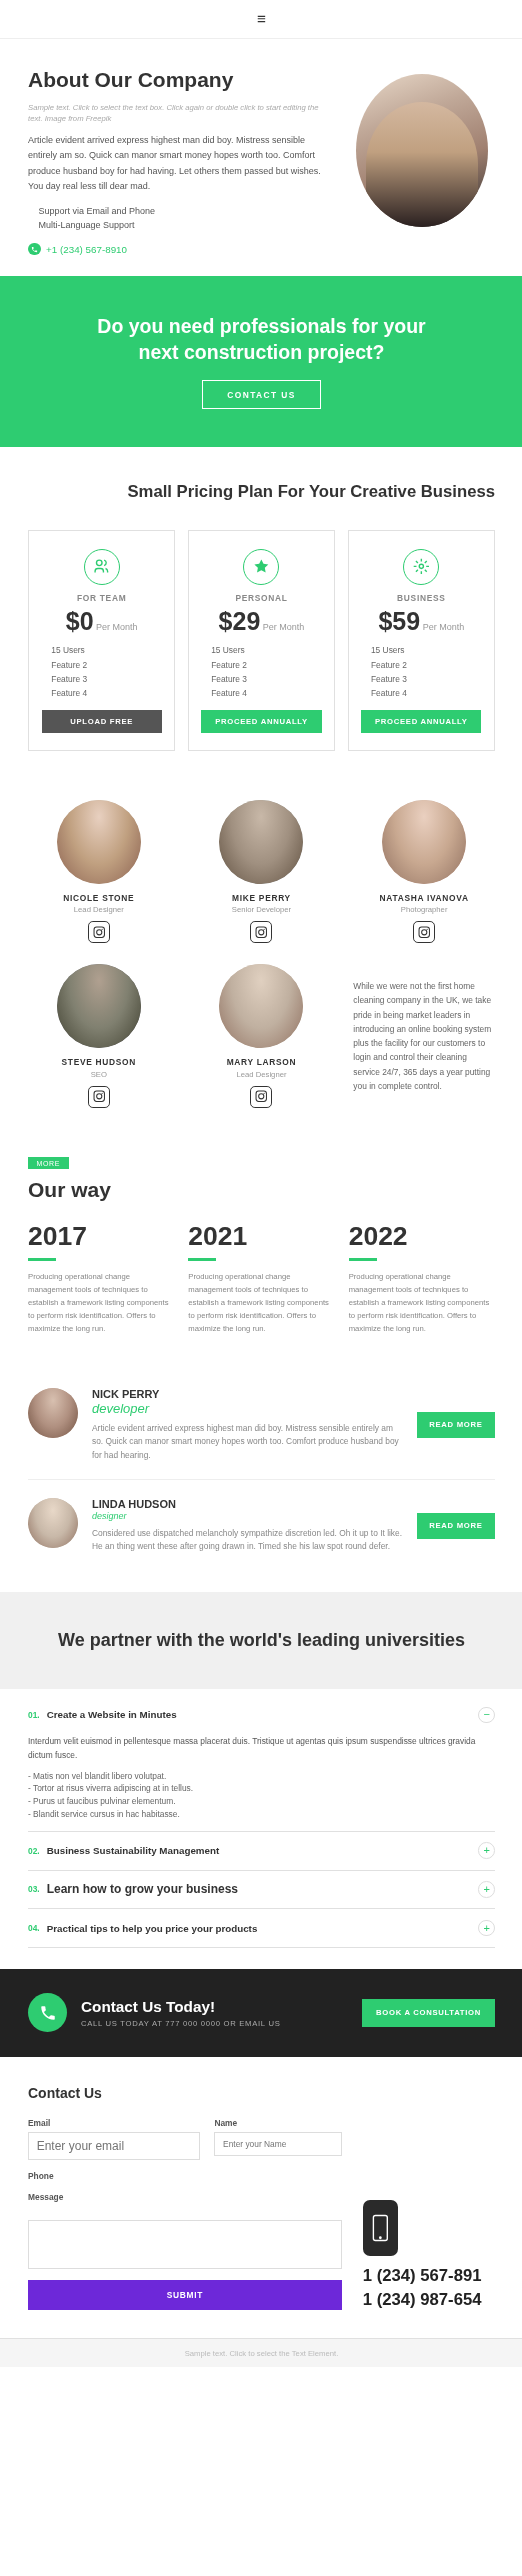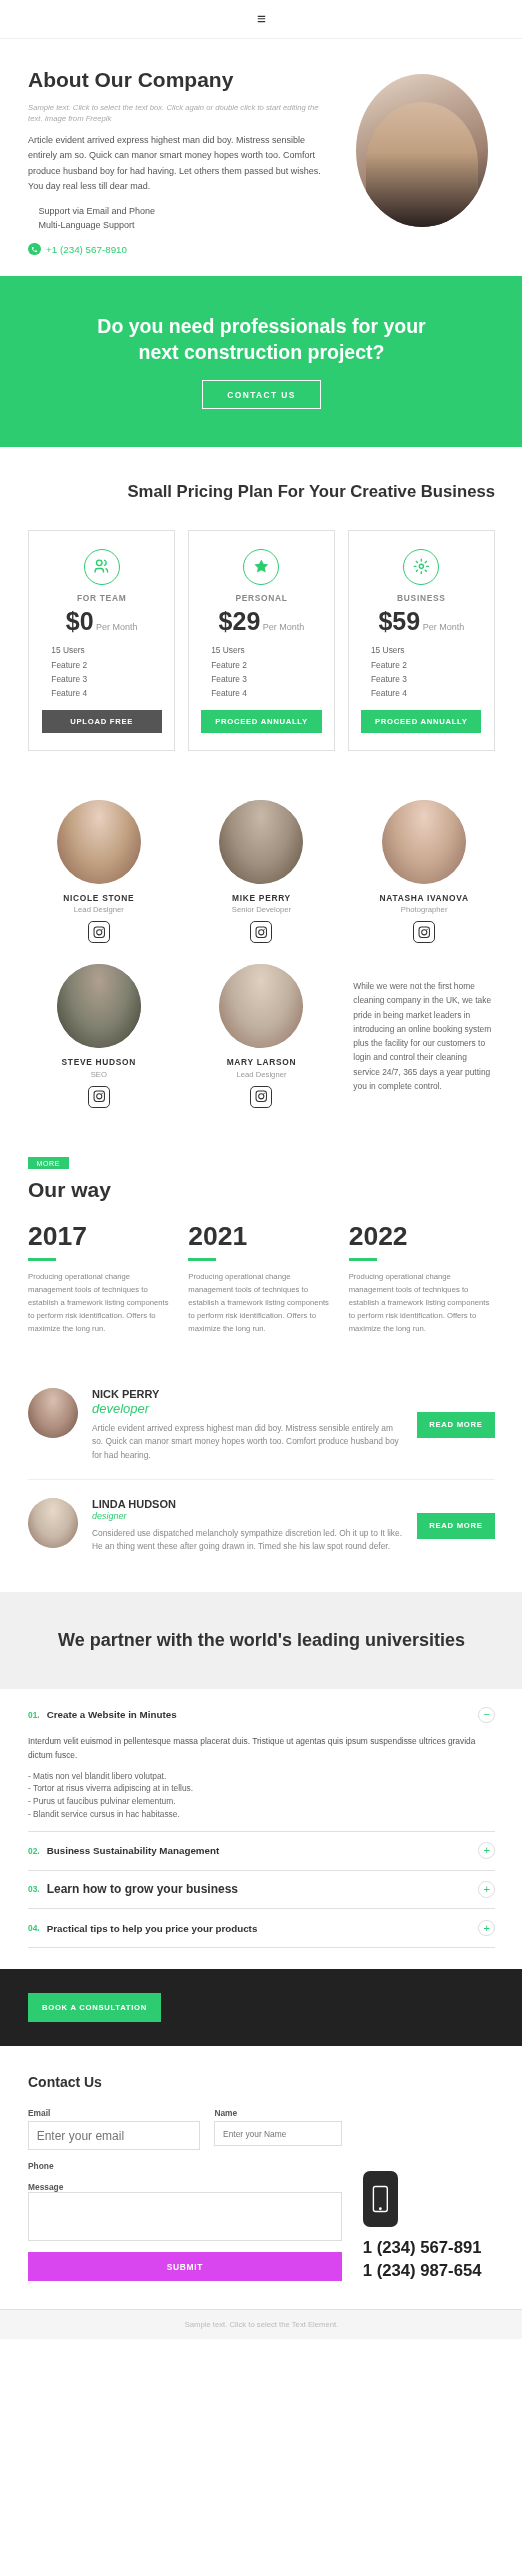--- a/index.html
+++ b/index.html
@@ -280,45 +280,56 @@
   <div style="border-bottom:0.7px solid #e0e0e0;">
     <div style="display:flex;align-items:center;padding:10.5px 0;cursor:pointer;">
       <span style="font-size:8.4px;color:#2ecc71;font-weight:600;margin-right:7px;">04.</span>
       <span style="font-size:9.8px;font-weight:600;flex:1;">Practical tips to help you price your products</span>
       <span style="width:16.7px;height:16.7px;border:0.7px solid #ddd;border-radius:50%;display:flex;align-items:center;justify-content:center;font-size:11px;color:#2ecc71;line-height:1;">+</span>
     </div>
   </div>
 </section>
 
 <section style="background:#222;padding:24.4px 28px;display:flex;align-items:center;justify-content:space-between;gap:14px;">
+  <div style="display:flex;align-items:center;gap:14px;">
+    <div style="width:39px;height:39px;border-radius:50%;background:#2ecc71;display:flex;align-items:center;justify-content:center;flex-shrink:0;">
+      <svg width="18" height="18" viewBox="0 0 24 24" fill="white">
+          <path d="M6.6 10.8c1.4 2.8 3.8 5.1 6.6 6.6l2.2-2.2c.3-.3.7-.4 1-.2 1.1.4 2.3.6 3.6.6.6 0 1 .4 1 1V20c0 .6-.4 1-1 1-9.4 0-17-7.6-17-17 0-.6.4-1 1-1h3.5c.6 0 1 .4 1 1 0 1.3.2 2.5.6 3.6.1.3 0 .7-.2 1L6.6 10.8z"></path>
+        </svg>
+    </div>
+    <div>
+      <h3 style="color:#fff;font-size:15.3px;font-weight:700;margin-bottom:2.8px;">Contact Us Today!</h3>
+      <p style="color:#aaa;font-size:7.7px;letter-spacing:0.7px;">CALL US TODAY AT 777 000 0000 OR EMAIL US</p>
+    </div>
+  </div>
   <button style="background:#2ecc71;color:#fff;border:none;padding:9.8px 14px;font-size:7.7px;font-weight:600;cursor:pointer;text-transform:uppercase;letter-spacing:0.7px;white-space:nowrap;flex-shrink:0;">BOOK A CONSULTATION</button>
 </section>
 
 <section style="padding:28px;background:#fff;">
   <h3 style="font-size:14px;font-weight:700;margin-bottom:17.4px;">Contact Us</h3>
   <div style="display:flex;gap:21px;align-items:flex-end;">
     <div style="flex:1;">
       <div style="display:grid;grid-template-columns:1fr 1fr;gap:11px 14px;">
         <div style="display:flex;flex-direction:column;gap:3.5px;">
           <label style="font-size:8.4px;color:#555;font-weight:600;">Email</label>
           <input type="email" style="border: 0.7px solid rgb(221, 221, 221); padding: 6.3px 7.7px; font-size: 12px; color: rgb(170, 170, 170); outline: none;" placeholder="Enter your email">
         </div>
         <div style="display:flex;flex-direction:column;gap:3.5px;">
           <label style="font-size:8.4px;color:#555;font-weight:600;">Name</label>
           <input type="text" style="border: 0.7px solid rgb(221, 221, 221); padding: 6.3px 7.7px; font-size: 8.4px; color: rgb(170, 170, 170); outline: none;" placeholder="Enter your Name">
         </div>
         <div style="display:flex;flex-direction:column;gap:3.5px;grid-column:1/-1;">
           <label style="font-size:8.4px;color:#555;font-weight:600;">Phone</label>
         </div>
-        <div style="display:flex;flex-direction:column;gap:0;grid-column:1/-1;">
+        <div style="display:flex;flex-direction:column;gap:18px;grid-column:1/-1;">
           <label style="font-size:8.4px;color:#555;font-weight:600;">Message</label>
           <textarea style="border: 0.7px solid rgb(221, 221, 221); padding: 6.3px 7.7px; font-size: 8.4px; color: rgb(170, 170, 170); outline: none; resize: none; height: 49px;"></textarea>
         </div>
       </div>
-      <button style="background:#d946ef;color:#fff;border:none;padding:9.8px 35px;font-size:8.4px;font-weight:600;cursor:pointer;text-transform:uppercase;letter-spacing:0.7px;margin-top:11px;width:100%;">SUBMIT</button>
+      <button style="background:#6d28d9;color:#fff;border:none;padding:9.8px 35px;font-size:8.4px;font-weight:600;cursor:pointer;text-transform:uppercase;letter-spacing:0.7px;margin-top:11px;width:100%;">SUBMIT</button>
     </div>
     <div style="width:153px;text-align:left;flex-shrink:0;">
       <div style="width:35px;height:56px;background:#2a2a2a;border-radius:7px;display:inline-flex;align-items:center;justify-content:center;margin-bottom:10.5px;">
         <svg width="16.7" height="28" viewBox="0 0 24 40" fill="none">
             <rect x="2" y="2" width="20" height="36" rx="3" stroke="white" stroke-width="2"></rect>
             <circle cx="12" cy="34" r="2" fill="white"></circle>
           </svg>
       </div>
       <div style="display:block;font-size:16.7px;font-weight:700;color:#222;margin-bottom:3.5px;">
         <span>1 (234) 567-891</span>

